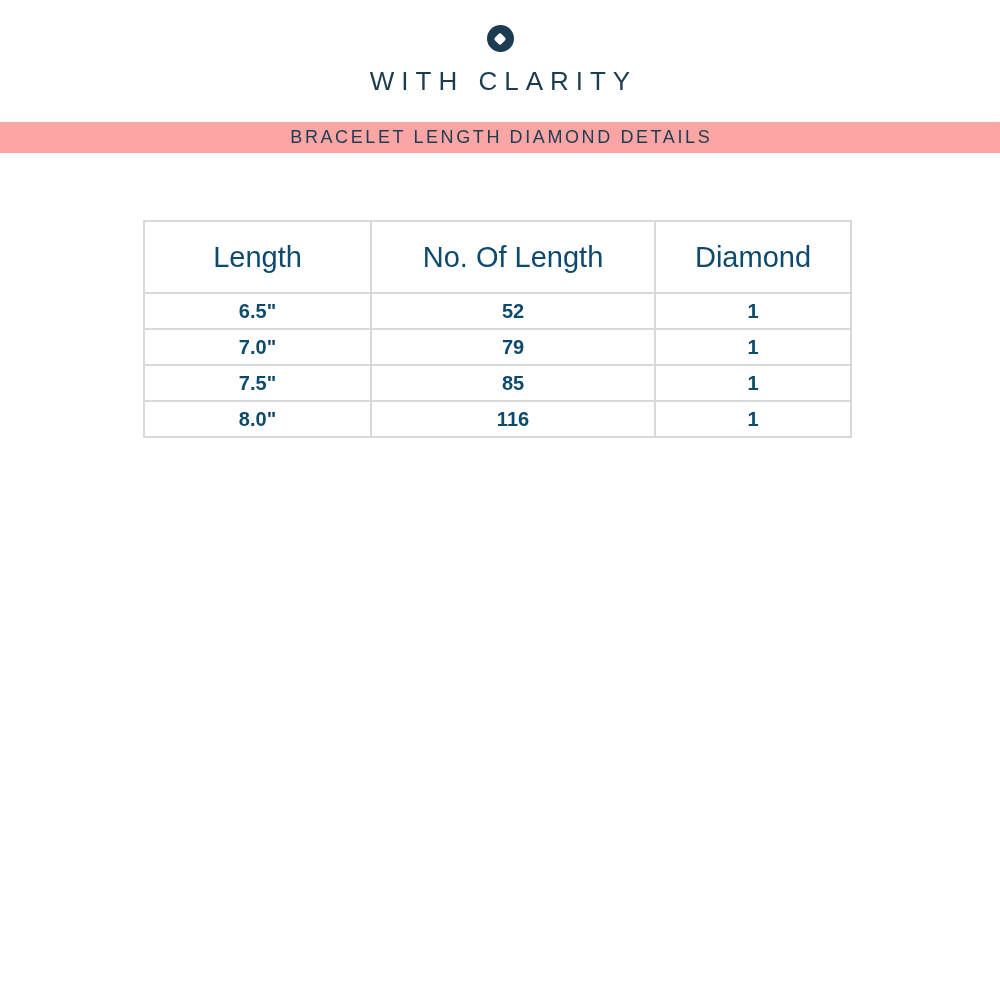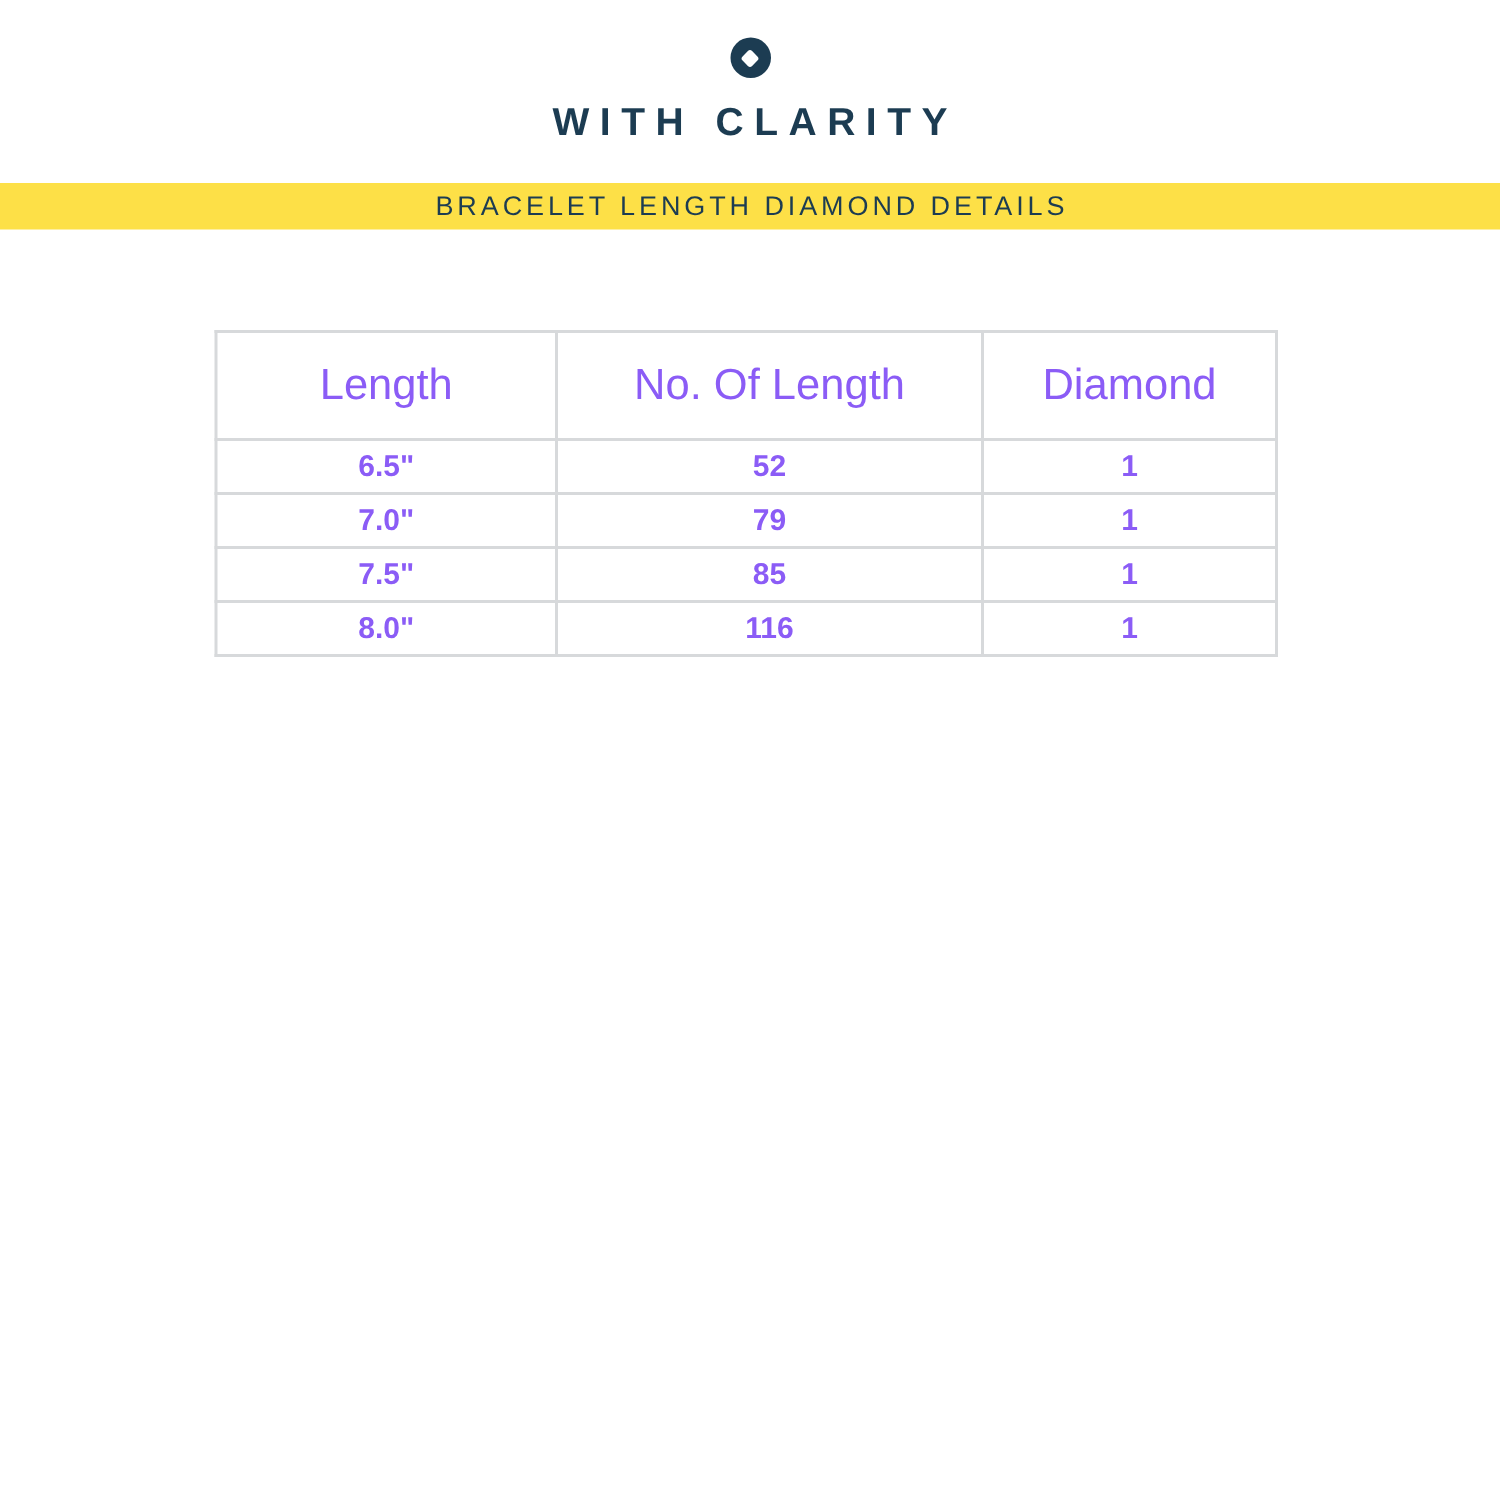--- a/index.html
+++ b/index.html
@@ -39,34 +39,34 @@
     width: 9px;
     height: 9px;
     background: #ffffff;
     border-radius: 2px;
     transform: translate(-50%, -50%) rotate(45deg);
   }
   .brand-name {
     margin-top: 15px;
     color: #1c3c52;
     font-size: 26px;
-    font-weight: 700;
+    font-weight: 400;
     letter-spacing: 7px;
     text-indent: 7px; 
     line-height: 28px;
   }
 
   
   .banner {
     position: absolute;
     top: 122px;
     left: 0;
     width: 100%;
     height: 31px;
-    background: #fde047;
+    background: #fca5a5;
     display: flex;
     align-items: center;
     justify-content: center;
   }
   .banner-title {
     color: #1c3c52;
     font-size: 18px;
     font-weight: 400;
     letter-spacing: 2.6px;
     text-indent: 2.6px;
@@ -86,21 +86,21 @@
   }
   table.diamond-table col.c1 { width: 227px; }
   table.diamond-table col.c2 { width: 284px; }
   table.diamond-table col.c3 { width: 196px; }
 
   table.diamond-table th,
   table.diamond-table td {
     border: 2px solid #d7d9db;
     text-align: center;
     vertical-align: middle;
-    color: #8b5cf6;
+    color: #0c4a6e;
     padding: 0;
   }
   table.diamond-table th {
     height: 70px;
     font-size: 29px;
     font-weight: 400;
   }
   table.diamond-table td {
     height: 34px;
     font-size: 20px;

